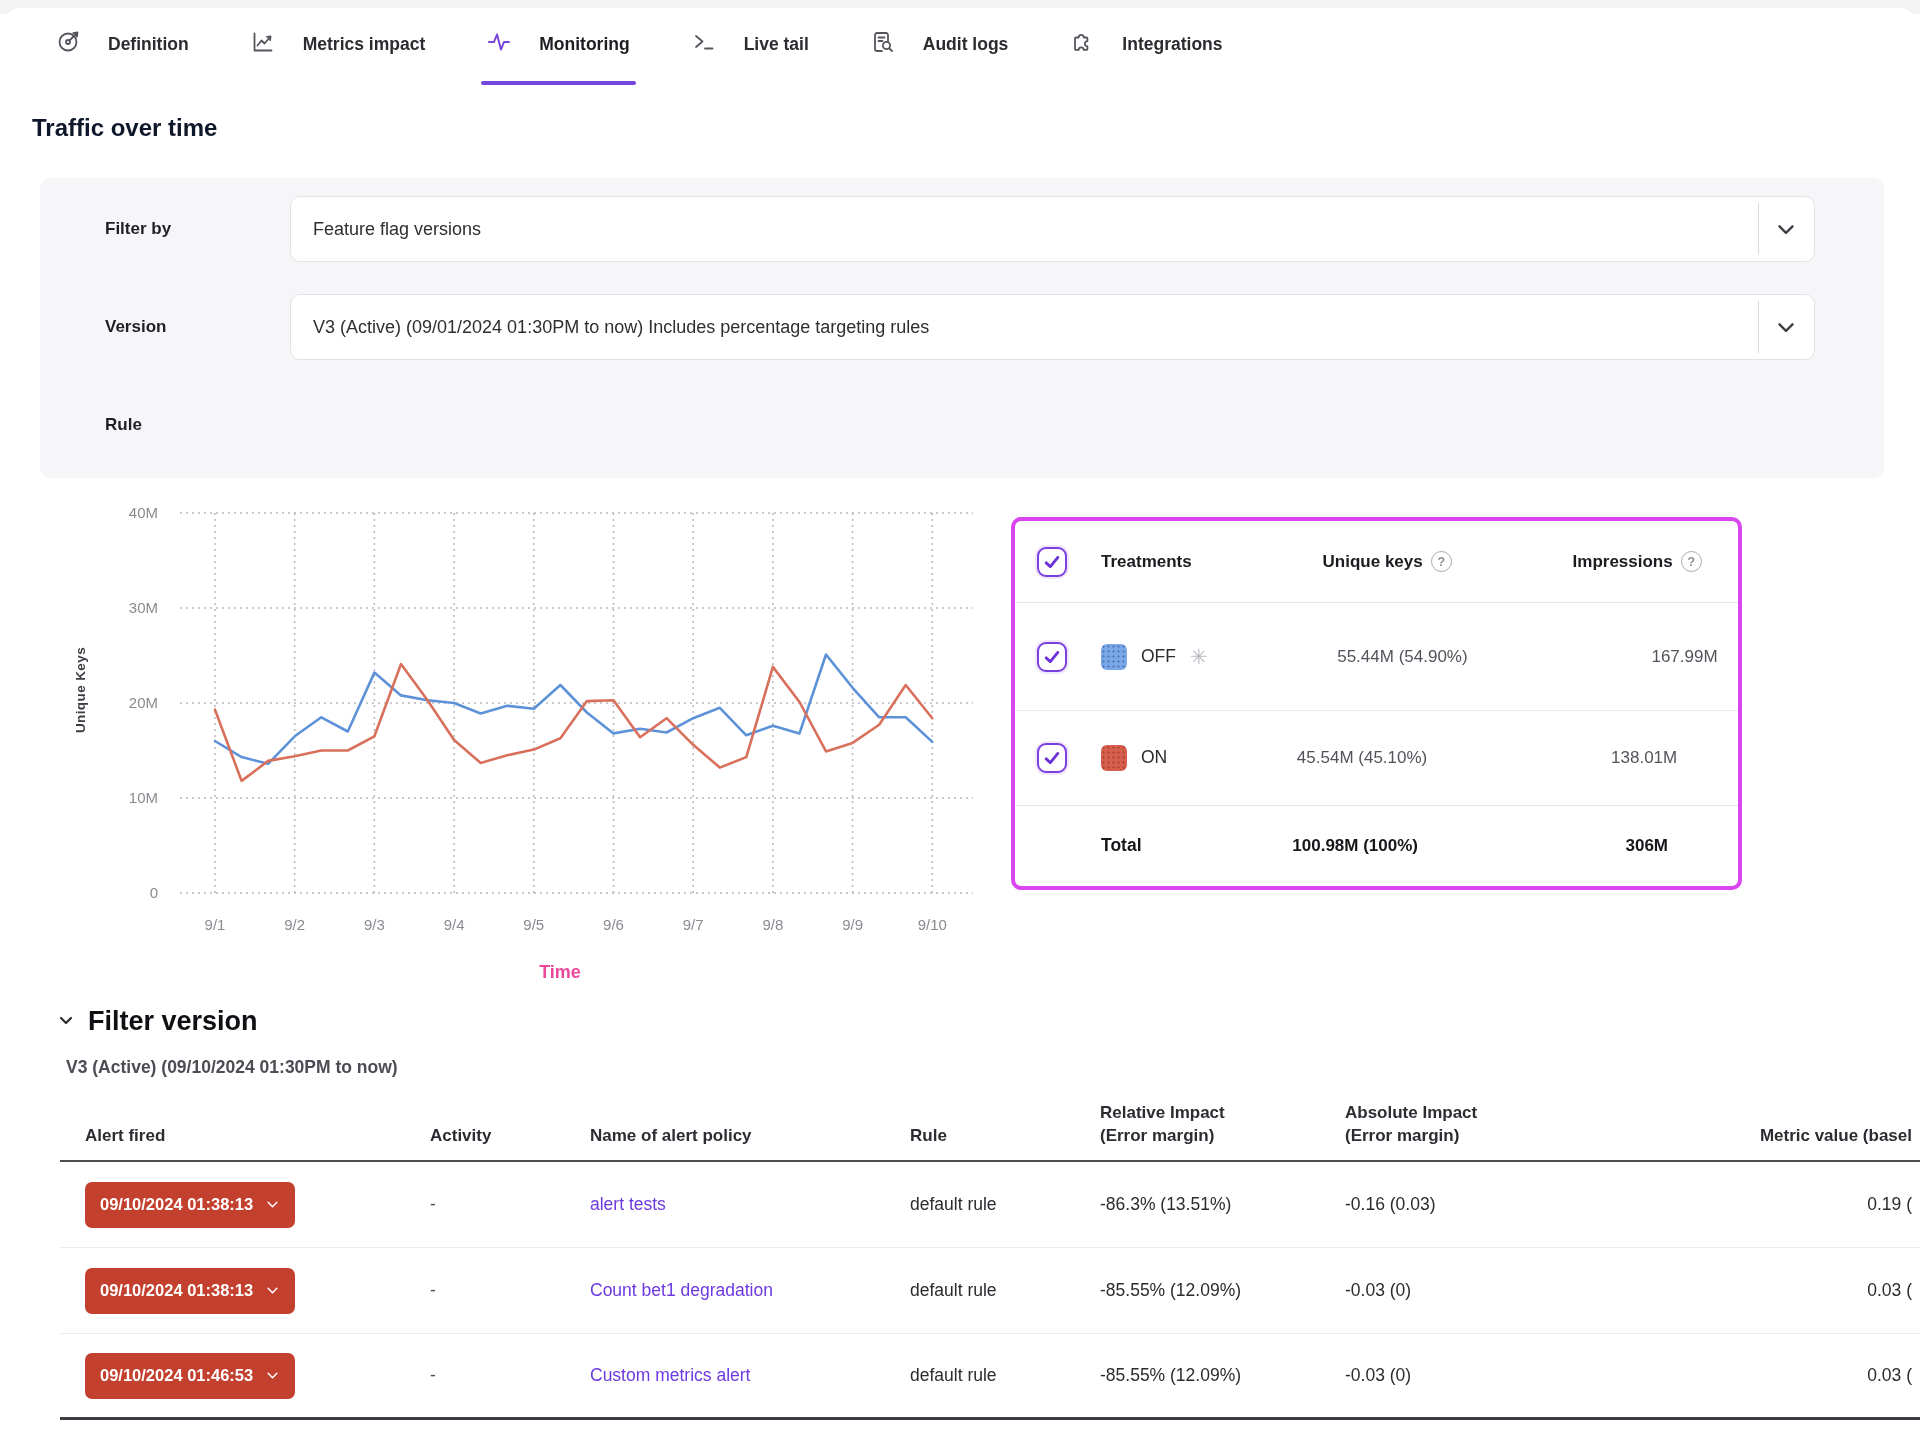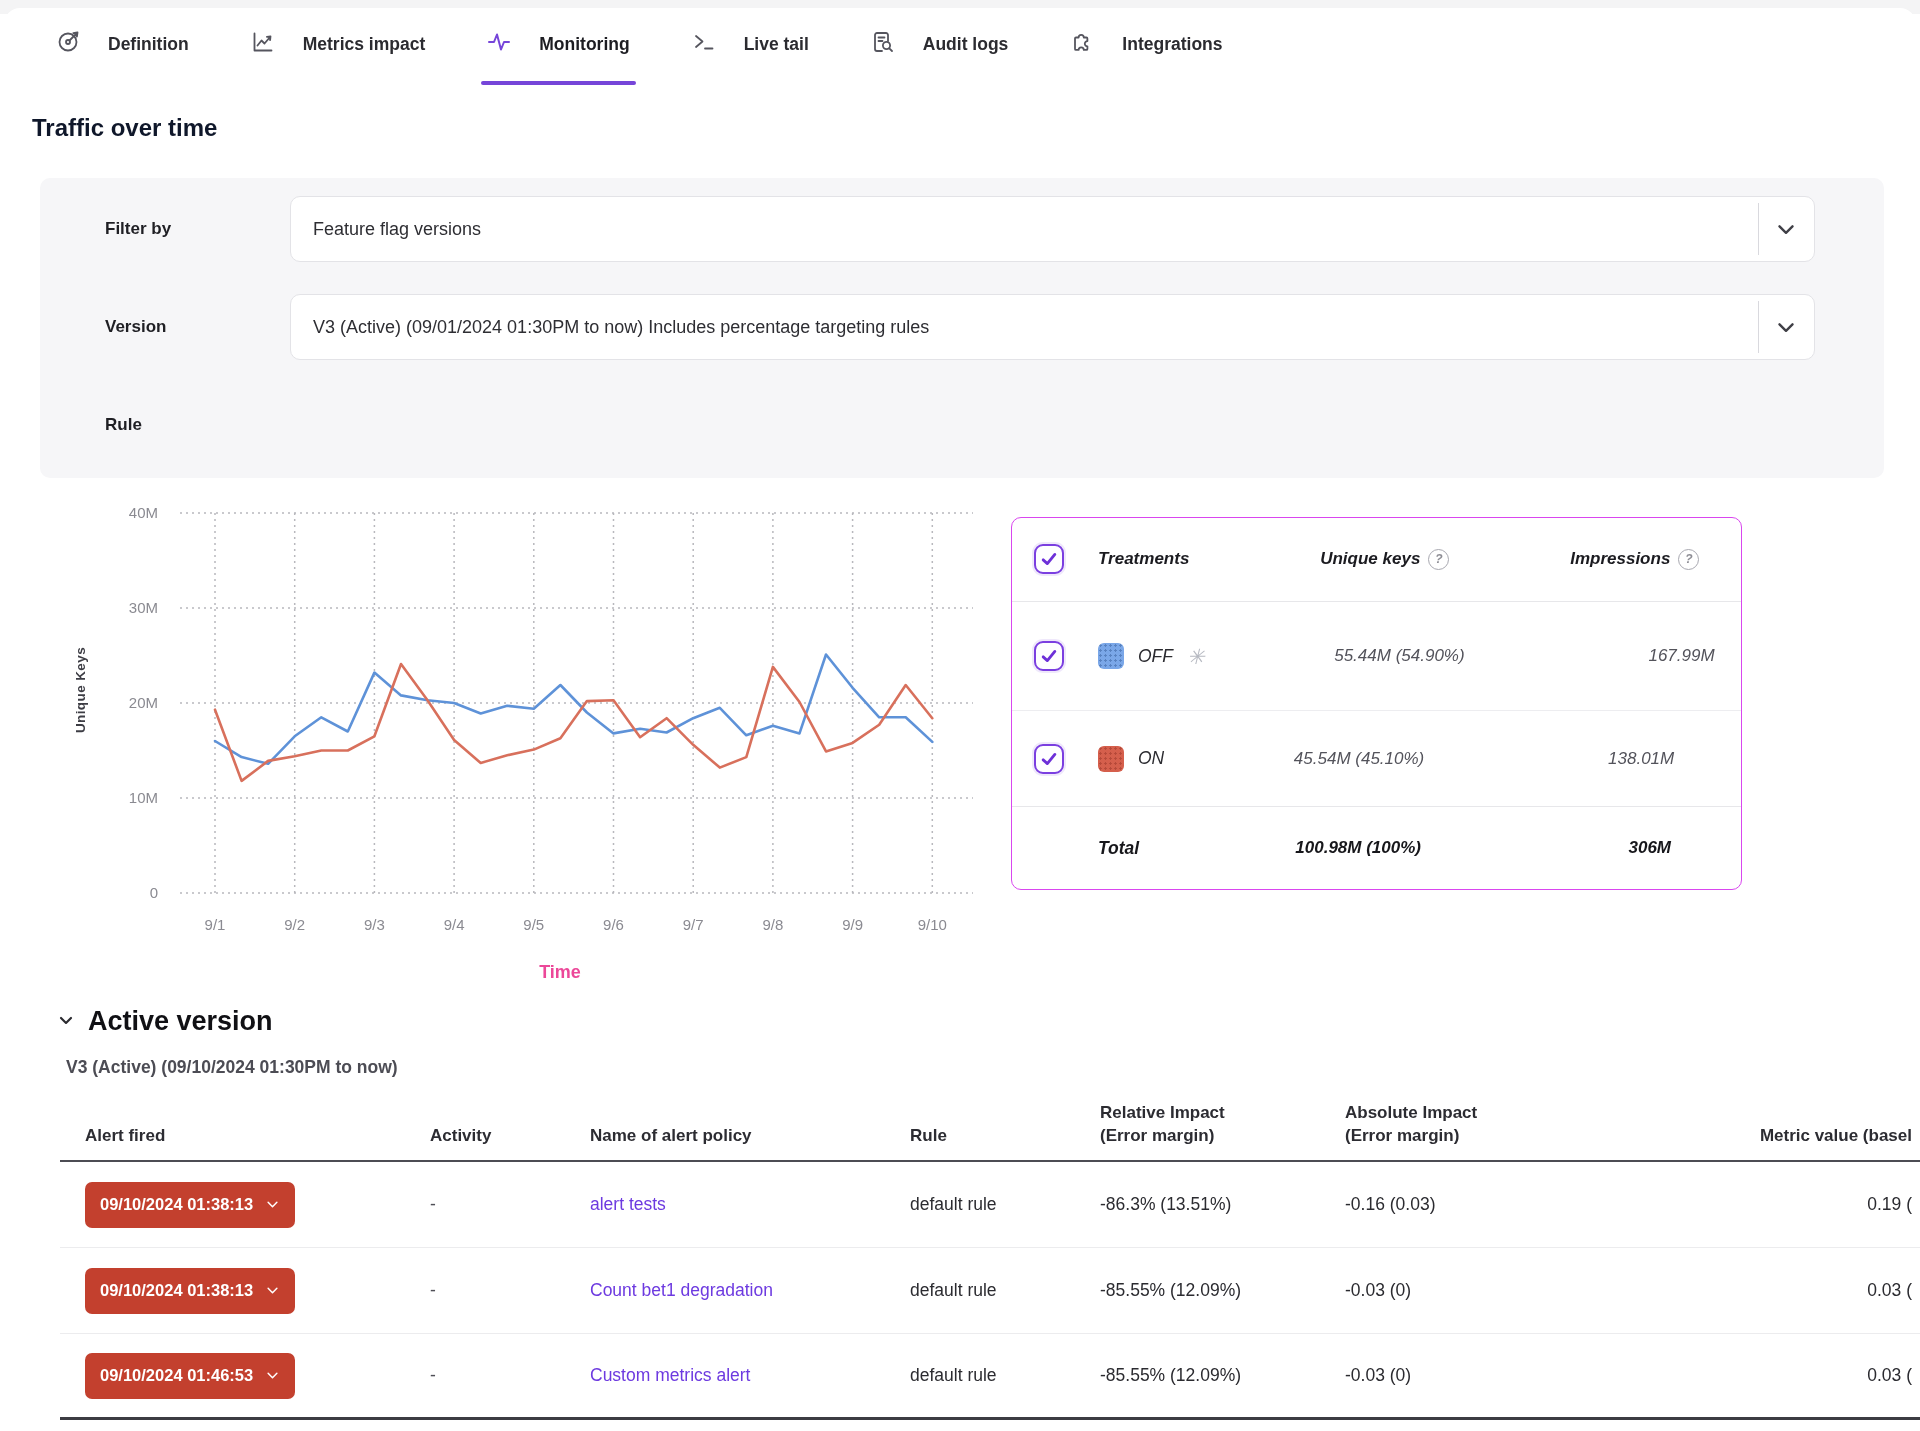--- a/index.html
+++ b/index.html
@@ -33,22 +33,22 @@
 
   
   .y-axis-title{position:absolute;left:-10px;top:690px;width:180px;text-align:center;transform:translateY(-50%) rotate(-90deg);
                 font-size:13.5px;font-weight:700;color:#3d3d44;letter-spacing:.4px;}
   .x-axis-title{position:absolute;left:460px;top:962px;width:200px;text-align:center;font-size:18px;font-weight:700;color:#ec4899;}
   #traffic-chart{position:absolute;left:100px;top:498px;width:880px;height:460px;}
   #traffic-chart .grid{stroke:#b8b8bd;stroke-dasharray:2 4;stroke-width:1.5;}
   #traffic-chart .tick{fill:#8a8a91;font-size:15px;font-family:"Liberation Sans",sans-serif;}
 
   
-  .tpanel{position:absolute;left:1011px;top:517px;width:731px;height:373px;background:#fff;border:1px solid #d946ef;
-          border-radius:10px;display:flex;flex-direction:column;overflow:hidden;font-style:italic;}
+  .tpanel{position:absolute;left:1011px;top:517px;width:731px;height:373px;background:#fff;border:4px solid #d946ef;
+          border-radius:10px;display:flex;flex-direction:column;overflow:hidden;}
   .t-row{display:grid;grid-template-columns:64px 1fr 260px 250px;align-items:center;padding:0 70px 0 22px;}
   .t-head{height:84px;border-bottom:1px solid #e7e7ea;}
   .t-head .hd{font-size:17px;font-weight:700;color:#1b1b20;}
   .t-right{justify-self:end;text-align:right;display:inline-flex;align-items:center;gap:8px;}
   .t-data{height:110px;border-bottom:1px solid #ededf0;}
   .t-data2{height:96px;border-bottom:1px solid #e7e7ea;}
   .t-total{height:82px;}
   .t-name{display:flex;align-items:center;gap:14px;font-size:17.5px;color:#2b2b30;}
   .t-val{justify-self:end;font-size:17px;color:#53535b;}
   .t-val.bold{font-weight:700;color:#17171b;}
@@ -272,21 +272,21 @@
       <span class="t-val bold">306M</span>
     </div>
   </div>
 
   <div class="av-head">
     <span>
       <svg viewBox="0 0 24 24">
           <path d="M6 9.5 L12 15.5 L18 9.5" stroke="#2b2b30" stroke-width="2.6" fill="none" stroke-linecap="round" stroke-linejoin="round"></path>
         </svg>
     </span>
-    <span class="av-title">Active version</span>
+    <span class="av-title">Filter version</span>
   </div>
   <div class="av-sub">V3 (Active) (09/10/2024 01:30PM to now)</div>
 
   <div class="alerts">
     <div class="a-grid a-headrow">
       <div class="a-h c-pad1">Alert fired</div>
       <div class="a-h c-pad2">Activity</div>
       <div class="a-h c-pad3">Name of alert policy</div>
       <div class="a-h c-pad2">Rule</div>
       <div class="a-h c-right">

